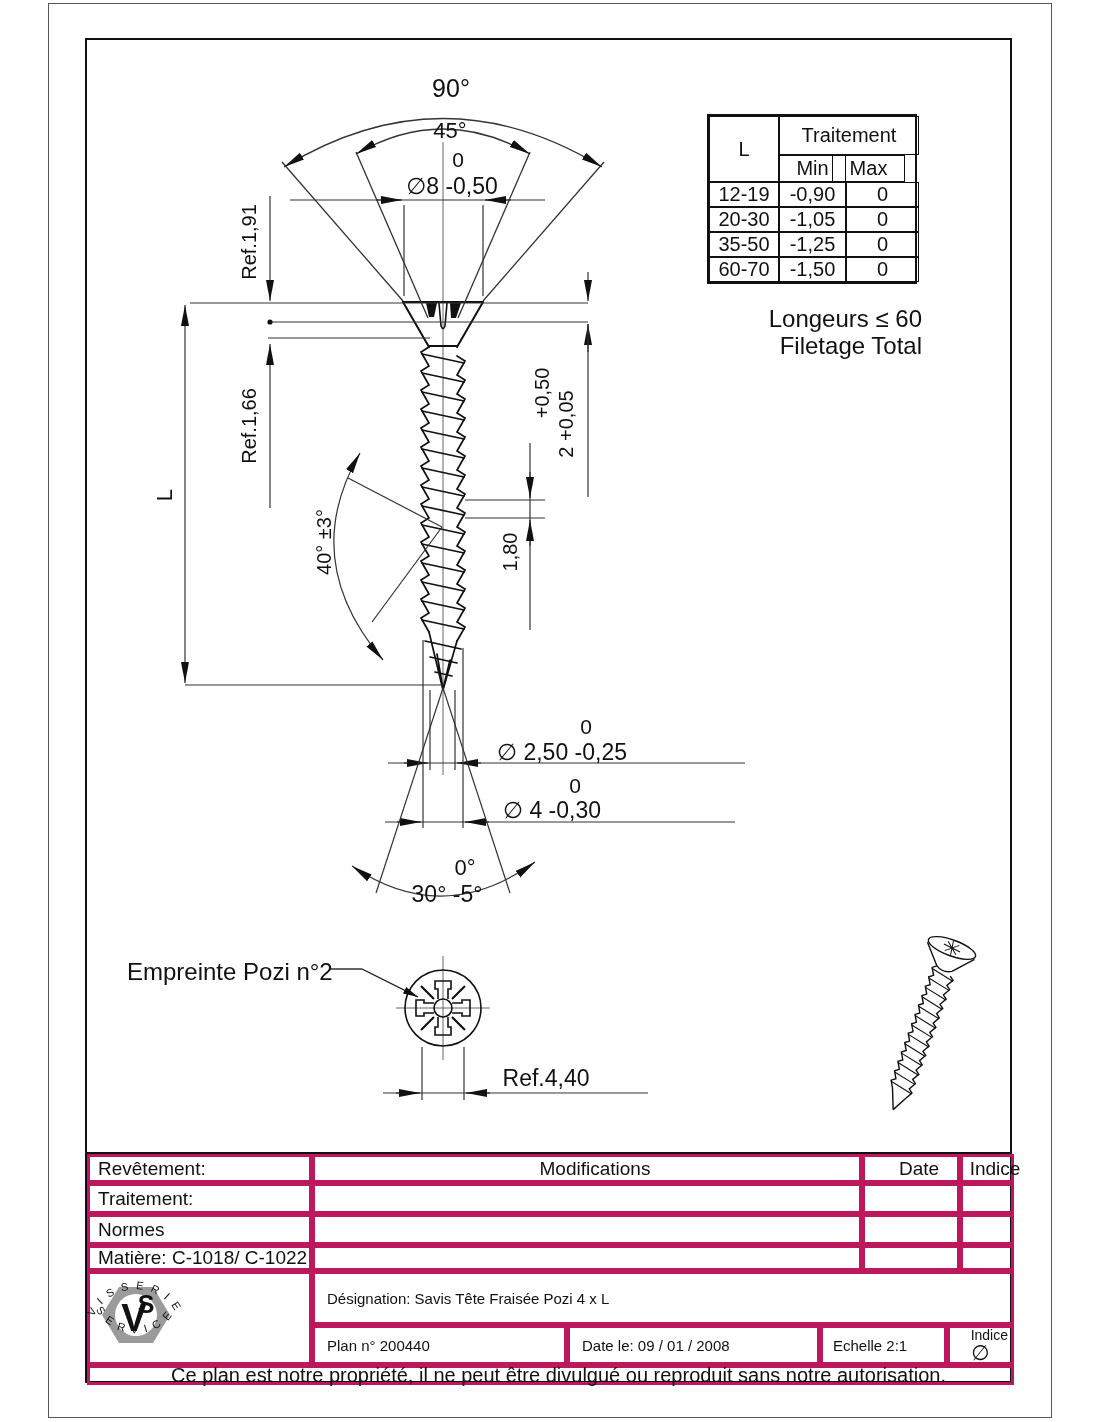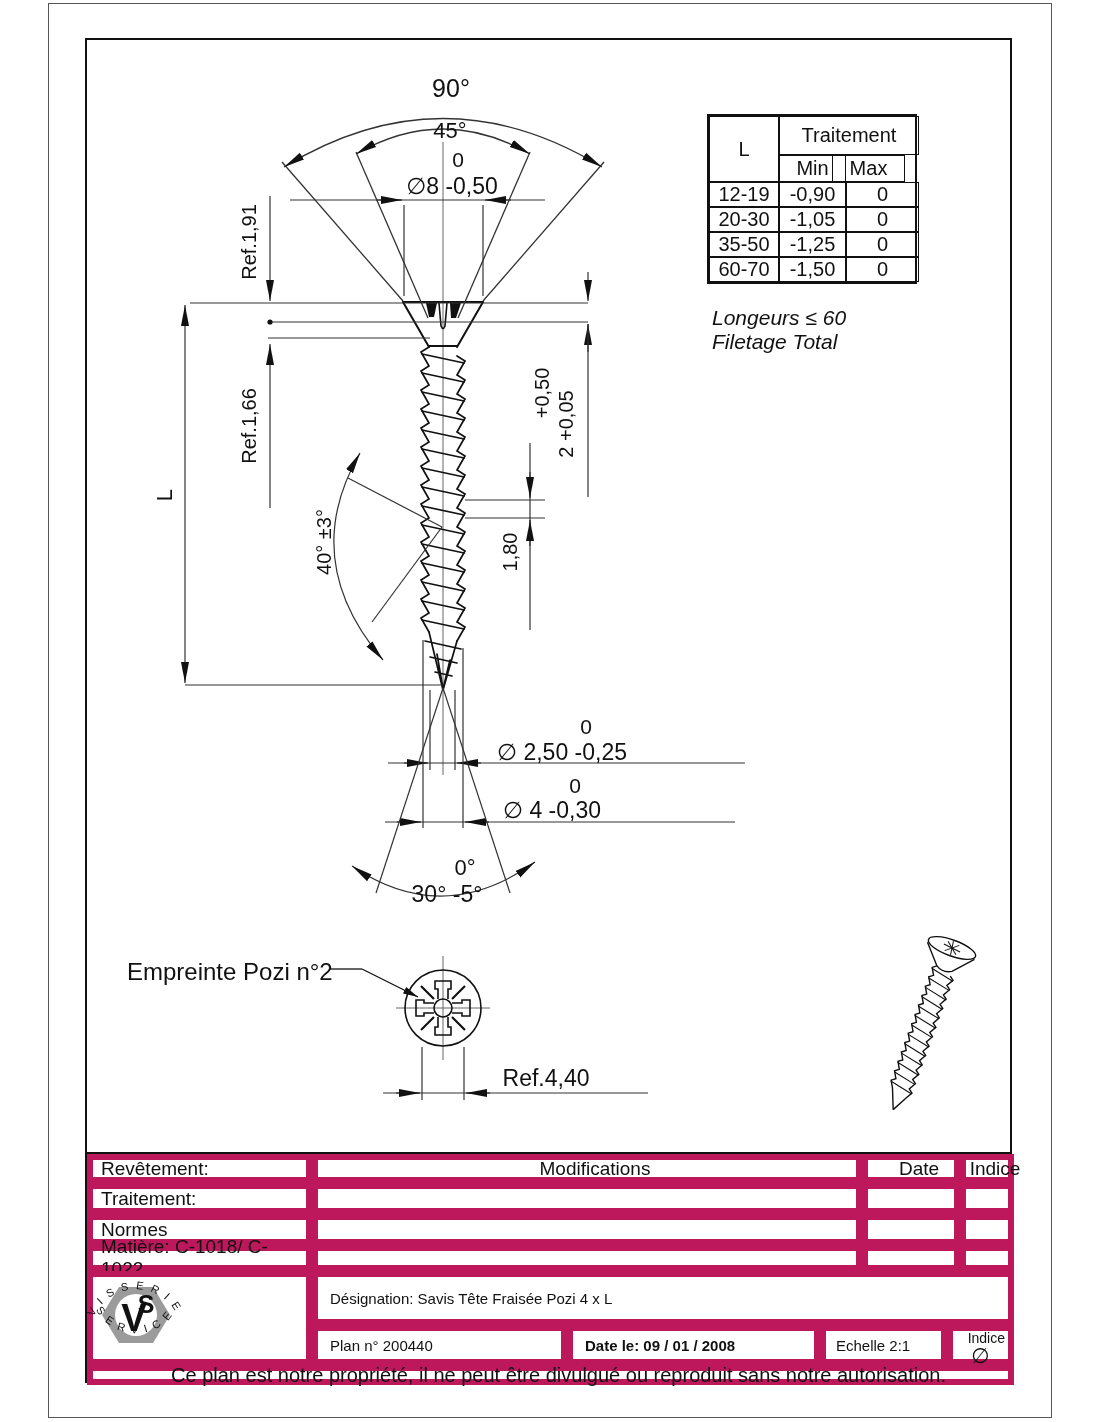--- a/index.html
+++ b/index.html
@@ -6,24 +6,24 @@
   body{width:1100px;height:1422px;position:relative;font-family:"Liberation Sans",sans-serif;color:#111;}
   .abs{position:absolute;box-sizing:border-box;}
   #outer-border{left:48px;top:3px;width:1004px;height:1415px;border:1.4px solid #555;}
   #inner-frame{left:85px;top:38px;width:927px;height:1345px;border:2px solid #111;}
   svg{position:absolute;left:0;top:0;pointer-events:none;z-index:5;}
   svg text{font-family:"Liberation Sans",sans-serif;fill:#111;}
   
   #tol-table{left:707px;top:114px;width:210px;height:170px;border:2px solid #111;z-index:3;}
   .tcell{position:absolute;box-sizing:border-box;border:1px solid #111;display:flex;align-items:center;justify-content:center;font-size:20px;}
   
-  #note-longeurs{left:712px;top:306px;width:210px;text-align:left;font-size:21px;line-height:1.12;z-index:3;font-style:italic;}
+  #note-longeurs{left:712px;top:306px;width:210px;text-align:right;font-size:24px;line-height:1.12;z-index:3;}
   
   #title-block{left:85px;top:1152px;width:927px;height:231px;border:2px solid #111;z-index:2;}
-  .cell{position:absolute;box-sizing:border-box;border:6px solid #be185d;font-size:19px;display:flex;align-items:center;padding-left:8px;}
+  .cell{position:absolute;box-sizing:border-box;border:3px solid #be185d;font-size:19px;display:flex;align-items:center;padding-left:8px;}
   .cell.center{justify-content:center;padding-left:16px;}
   .big{font-size:15px;}
 </style>
 </head>
 <body data-name="drawing-sheet">
 
 <div class="abs" id="outer-border" data-name="outer-border"></div>
 <div class="abs" id="inner-frame" data-name="inner-frame"></div>
 
 <svg width="1100" height="1422" viewBox="0 0 1100 1422" data-name="technical-drawing">
@@ -260,21 +260,21 @@
   <div class="cell" style="left:0;top:91px;width:225px;height:26px;" data-name="matiere-label">Matière: C-1018/ C-1022</div>
   <div class="cell" style="left:225px;top:91px;width:550px;height:26px;" data-name="modifications-cell-empty"></div>
   <div class="cell" style="left:775px;top:91px;width:98px;height:26px;" data-name="date-cell-empty"></div>
   <div class="cell" style="left:873px;top:91px;width:54px;height:26px;" data-name="indice-cell-empty"></div>
 
   <div class="cell" style="left:0;top:117px;width:225px;height:94px;" data-name="company-cell"></div>
 
   <div class="cell big" style="left:225px;top:117px;width:702px;height:54px;padding-left:12px;" data-name="designation">Désignation: Savis Tête Fraisée Pozi 4 x L</div>
 
   <div class="cell big" style="left:225px;top:171px;width:255px;height:40px;padding-left:12px;" data-name="plan-number">Plan n° 200440</div>
-  <div class="cell big" style="left:480px;top:171px;width:253px;height:40px;padding-left:12px;font-weight:bold;" data-name="plan-date">Date le: 09 / 01 / 2008</div>
+  <div class="cell big" style="left:480px;top:171px;width:253px;height:40px;padding-left:12px;" data-name="plan-date">Date le: 09 / 01 / 2008</div>
   <div class="cell big" style="left:733px;top:171px;width:127px;height:40px;padding-left:10px;" data-name="scale">Echelle 2:1</div>
   <div class="cell" style="left:860px;top:171px;width:67px;height:40px;flex-direction:column;justify-content:flex-start;padding:0;" data-name="indice-box">
     <span style="font-size:14px;line-height:14px;align-self:flex-end;padding-right:3px;" data-name="indice-box-label">Indice</span>
     <span style="font-size:21px;line-height:21px;" data-name="indice-box-value">∅</span>
   </div>
 
   <div class="cell center" style="left:0;top:211px;width:927px;height:20px;font-size:20px;" data-name="property-notice">Ce plan est notre propriété, il ne peut être divulgué ou reproduit sans notre autorisation.</div>
 </div>
 
 <style>

